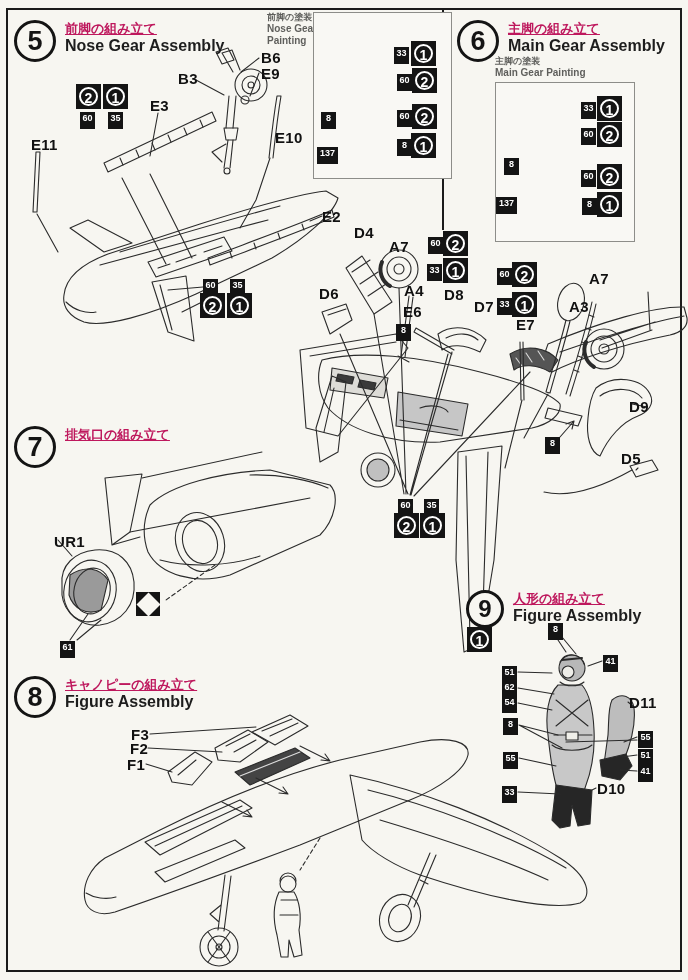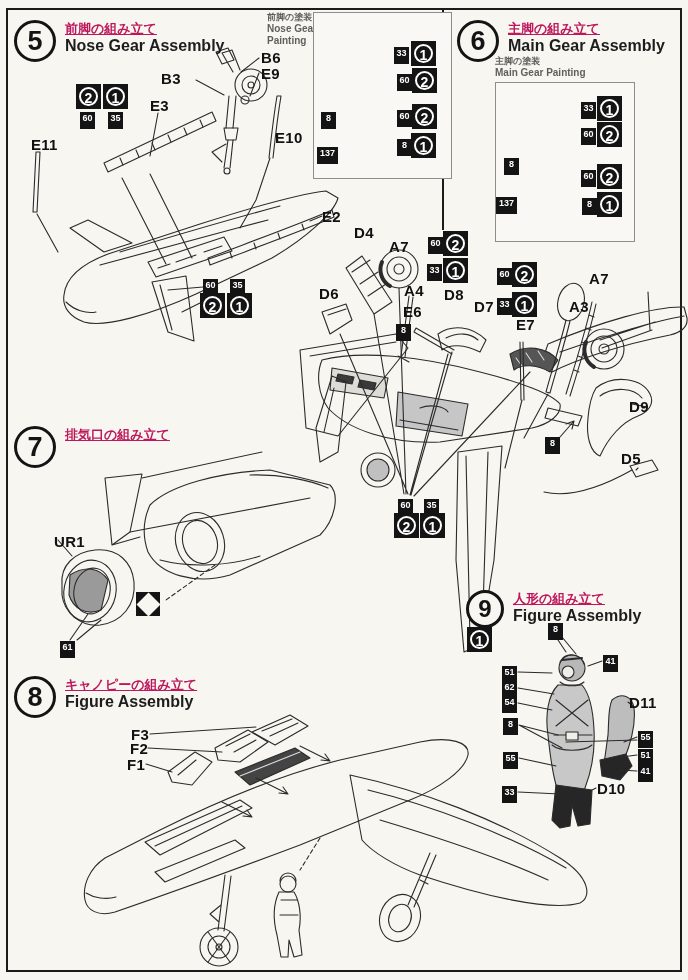--- a/index.html
+++ b/index.html
@@ -278,21 +278,21 @@
   <div class="insetbox" style="left:313px;top:12px;width:137px;height:165px;"></div>
 
   <div class="insethead" style="left:495px;top:56px;">
     <div class="jp">主脚の塗装</div>
     <div class="en">Main Gear Painting</div>
   </div>
   <div class="insetbox" style="left:495px;top:82px;width:138px;height:158px;"></div>
 
   <div class="plabel" style="left:261px;top:50px;">B6</div>
   <div class="plabel" style="left:261px;top:66px;">E9</div>
-  <div class="plabel" style="left:161px;top:71px;">B3</div>
+  <div class="plabel" style="left:178px;top:71px;">B3</div>
   <div class="plabel" style="left:150px;top:98px;">E3</div>
   <div class="plabel" style="left:275px;top:99px;margin-top:31px;">E10</div>
   <div class="plabel" style="left:31px;top:137px;">E11</div>
   <div class="plabel" style="left:322px;top:209px;">E2</div>
   <div class="plabel" style="left:354px;top:225px;">D4</div>
   <div class="plabel" style="left:389px;top:239px;">A7</div>
   <div class="plabel" style="left:319px;top:286px;">D6</div>
   <div class="plabel" style="left:404px;top:283px;">A4</div>
   <div class="plabel" style="left:403px;top:304px;">E6</div>
   <div class="plabel" style="left:444px;top:287px;">D8</div>

